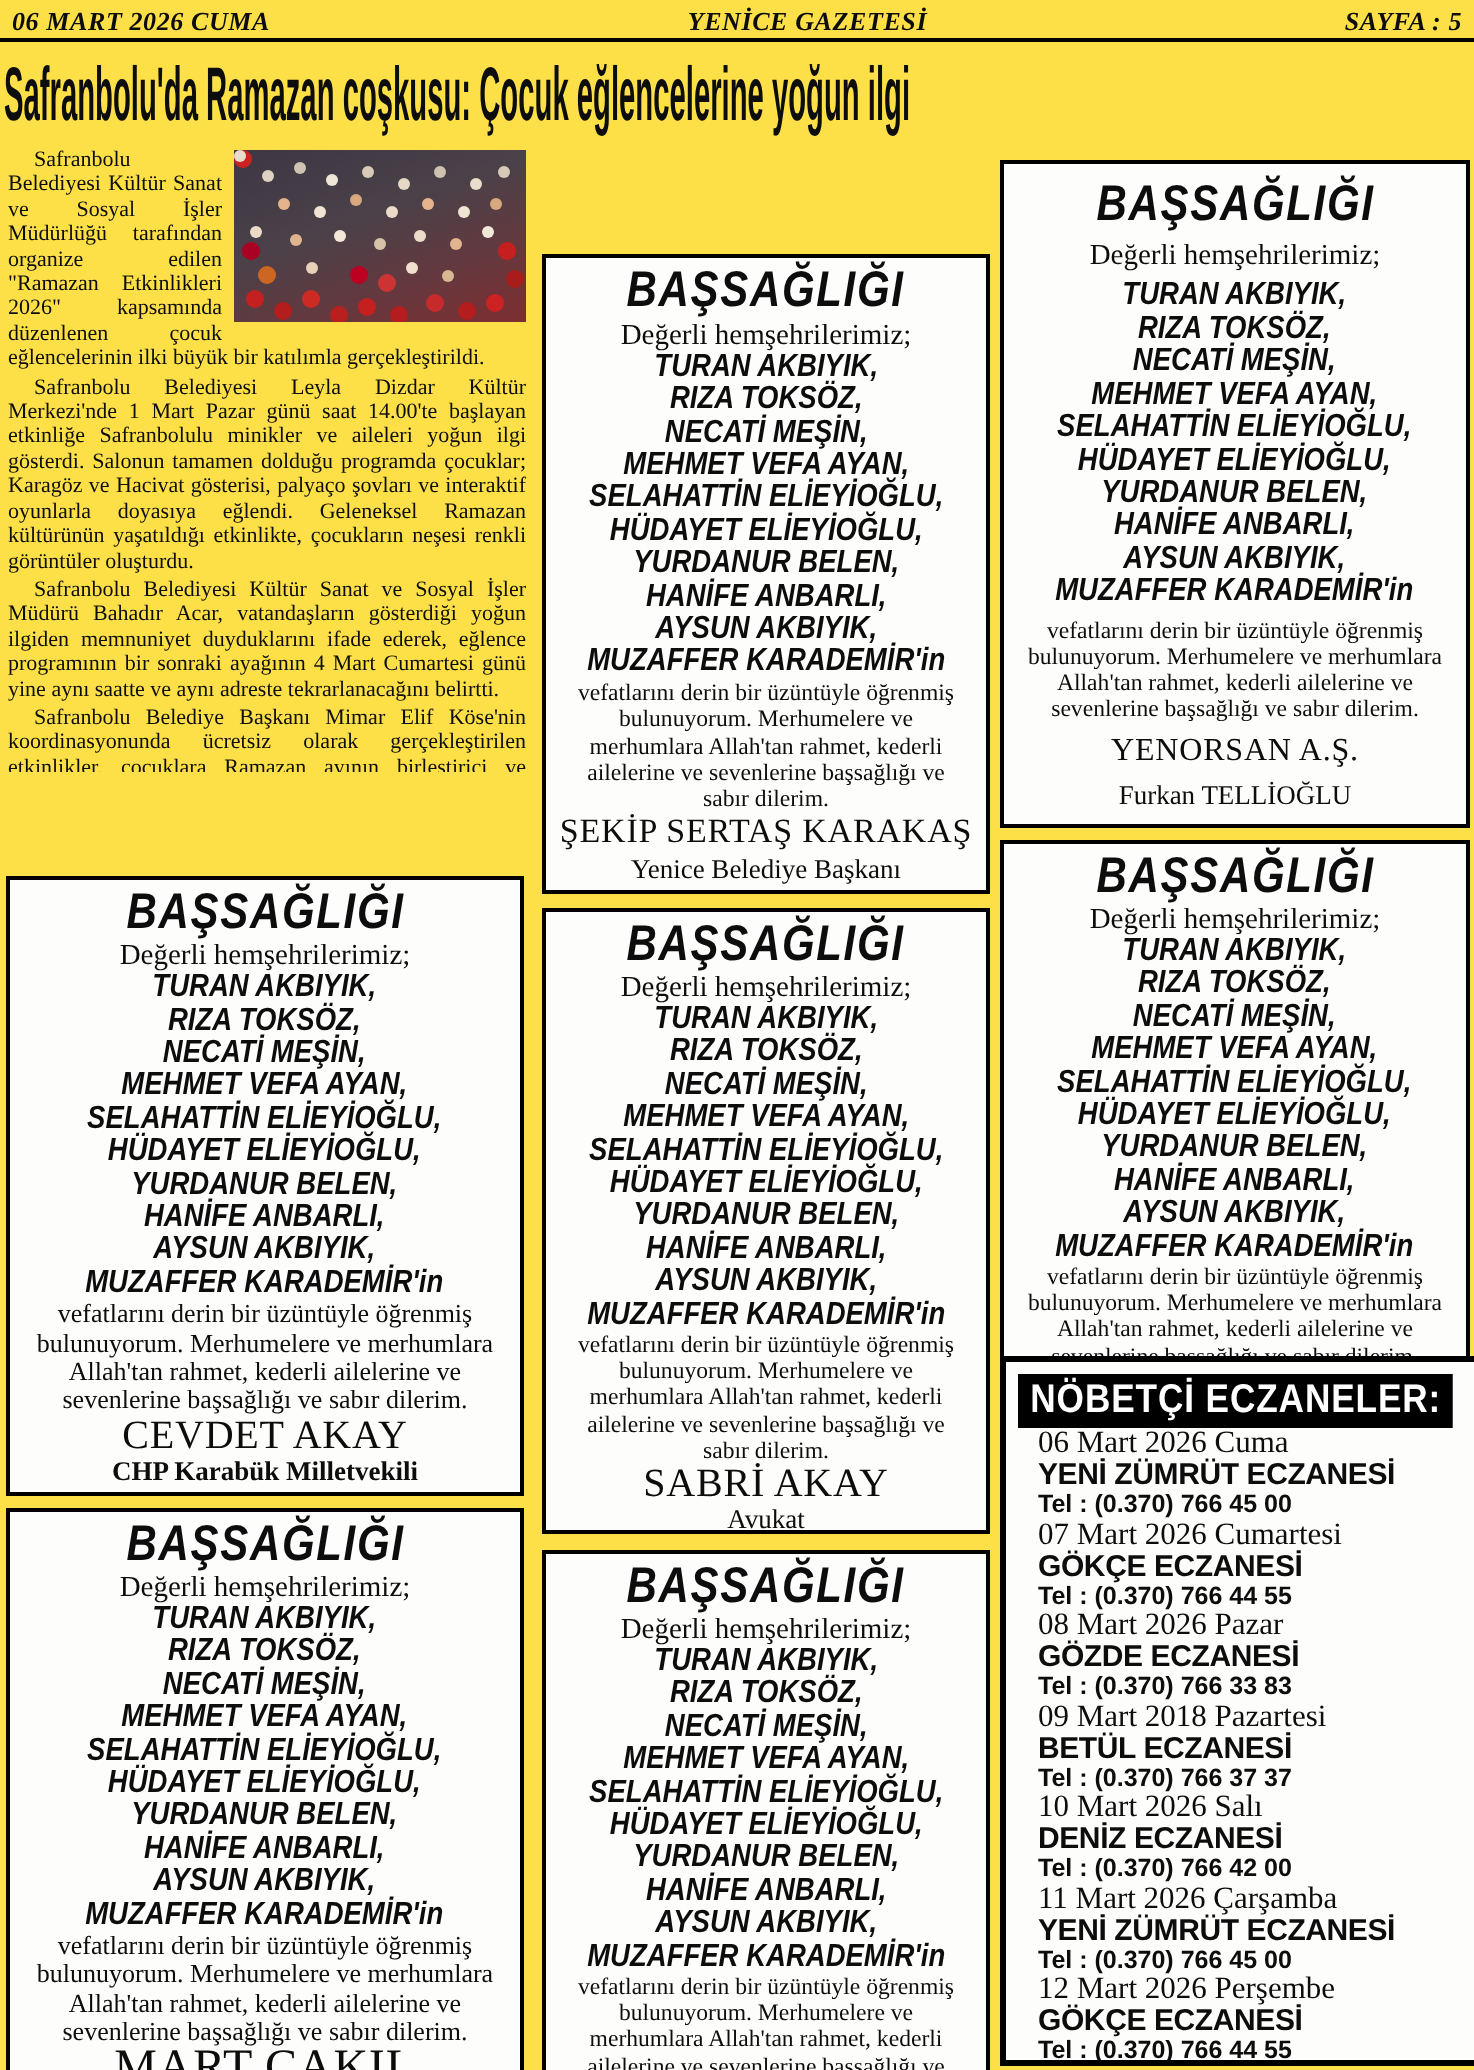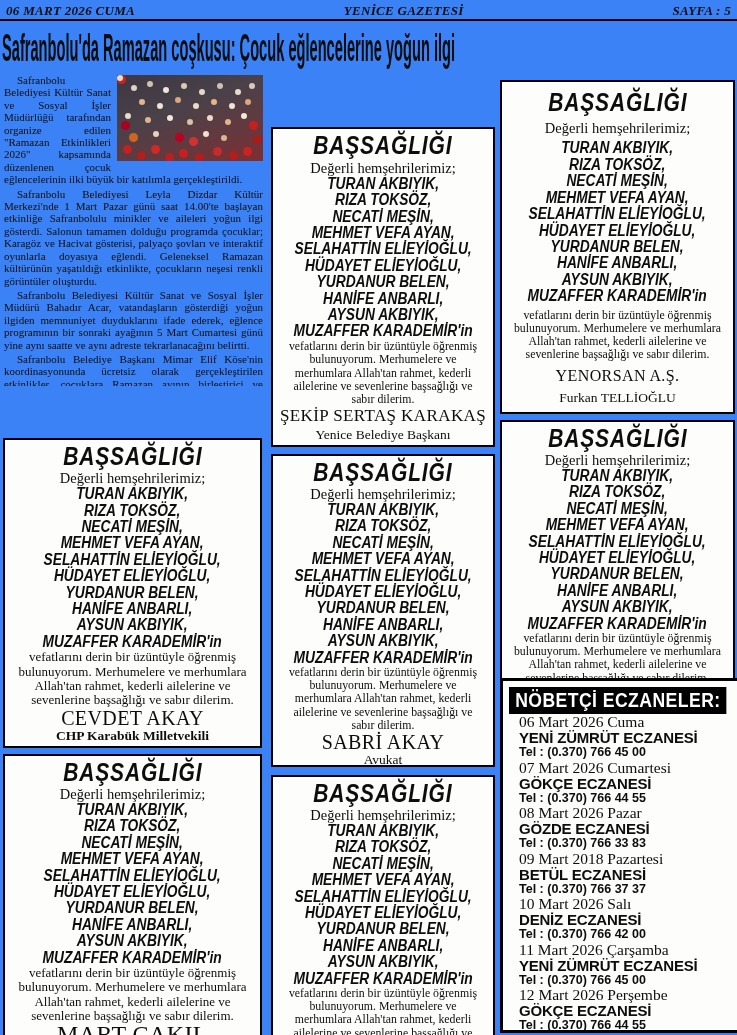--- a/index.html
+++ b/index.html
@@ -1,18 +1,18 @@
 <!DOCTYPE html>
 <html lang="tr"><head>
 <meta charset="utf-8">
 <style>
   html,body{margin:0;padding:0;background:#888;}
   .page{
     position:relative;width:737px;height:1035px;margin:0 auto;
-    background:#3b82f6;color:#0d0d0d;overflow:hidden;
+    background:#fde047;color:#0d0d0d;overflow:hidden;
     font-family:"Liberation Serif",serif;
   }
   
   .masthead{
     position:absolute;left:6px;top:2px;width:725px;height:17px;
     display:flex;justify-content:space-between;align-items:center;
     font:bold italic 13px/15px "Liberation Serif",serif;letter-spacing:.3px;
   }
   .mast-rule{position:absolute;left:0;top:19px;width:737px;height:2px;background:#000;}
   
@@ -107,21 +107,21 @@
     <span>SAYFA : 5</span>
   </header>
   <div class="mast-rule"></div>
 
   <h1 class="headline">Safranbolu'da Ramazan coşkusu: Çocuk eğlencelerine yoğun ilgi</h1>
 
   <div class="article">
     <div class="photo"></div>
     <p>Safranbolu Belediyesi Kültür Sanat ve Sosyal İşler Müdürlüğü tarafından organize edilen "Ramazan Etkinlikleri 2026" kapsamında düzenlenen çocuk eğlencelerinin ilki büyük bir katılımla gerçekleştirildi.</p>
     <p>Safranbolu Belediyesi Leyla Dizdar Kültür Merkezi'nde 1 Mart Pazar günü saat 14.00'te başlayan etkinliğe Safranbolulu minikler ve aileleri yoğun ilgi gösterdi. Salonun tamamen dolduğu programda çocuklar; Karagöz ve Hacivat gösterisi, palyaço şovları ve interaktif oyunlarla doyasıya eğlendi. Geleneksel Ramazan kültürünün yaşatıldığı etkinlikte, çocukların neşesi renkli görüntüler oluşturdu.</p>
-    <p>Safranbolu Belediyesi Kültür Sanat ve Sosyal İşler Müdürü Bahadır Acar, vatandaşların gösterdiği yoğun ilgiden memnuniyet duyduklarını ifade ederek, eğlence programının bir sonraki ayağının 5 Mart Cumartesi günü yine aynı saatte ve aynı adreste tekrarlanacağını belirtti.</p>
+    <p>Safranbolu Belediyesi Kültür Sanat ve Sosyal İşler Müdürü Bahadır Acar, vatandaşların gösterdiği yoğun ilgiden memnuniyet duyduklarını ifade ederek, eğlence programının bir sonraki ayağının 4 Mart Cumartesi günü yine aynı saatte ve aynı adreste tekrarlanacağını belirtti.</p>
     <p>Safranbolu Belediye Başkanı Mimar Elif Köse'nin koordinasyonunda ücretsiz olarak gerçekleştirilen etkinlikler, çocuklara Ramazan ayının birleştirici ve eğlenceli ruhunu aşılamayı hedefledi.</p>
   </div>
 
   <section class="nbox col-left" id="n-l1">
     <div class="n-title">BAŞSAĞLIĞI</div>
     <div class="n-salut">Değerli hemşehrilerimiz;</div>
     <div class="n-names">
   <div class="n-name">TURAN AKBIYIK,</div>
 
   <div class="n-name">RIZA TOKSÖZ,</div>

